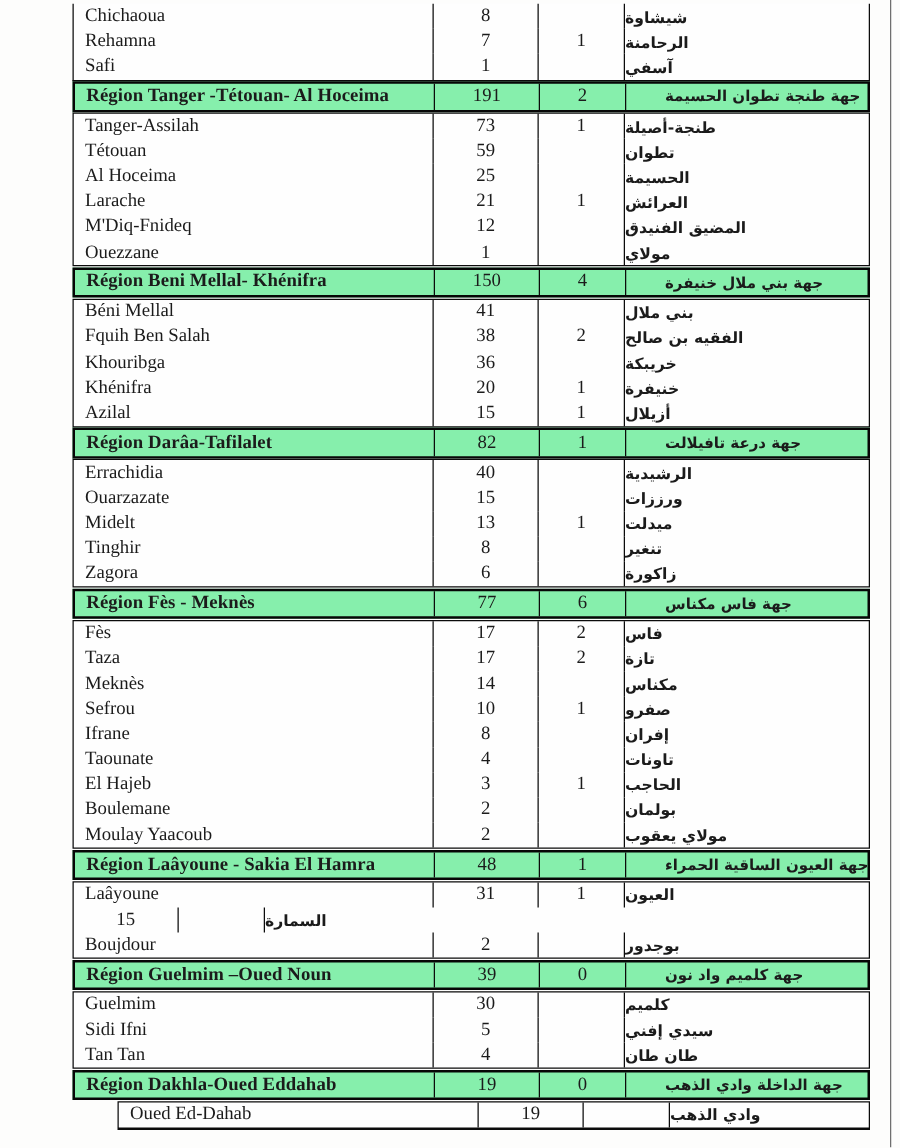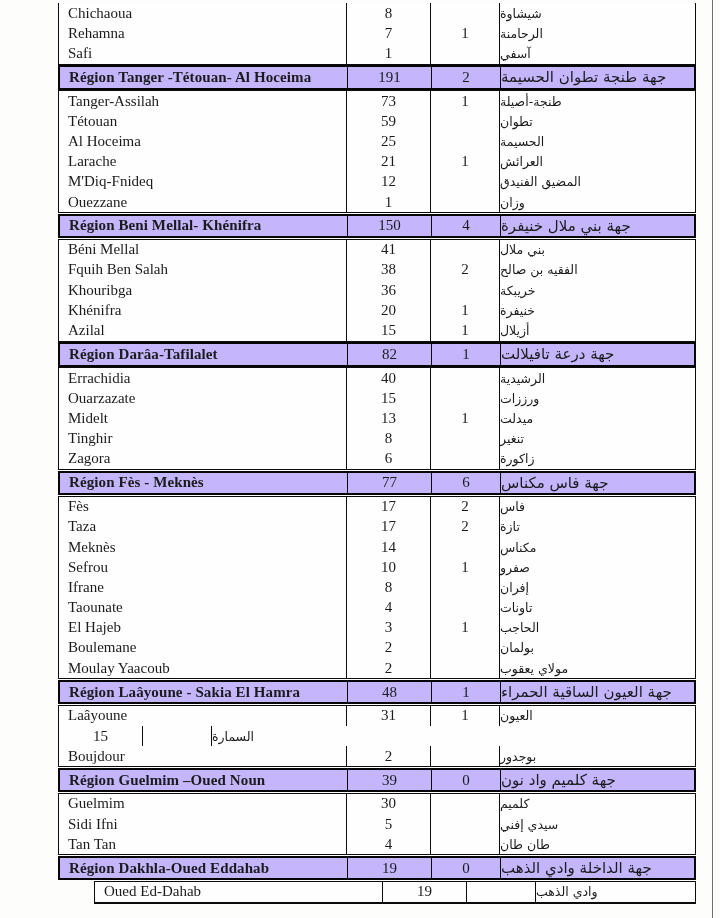--- a/index.html
+++ b/index.html
@@ -22,39 +22,39 @@
     background: #fefefe;
   }
   .body-block.first { border-top: none; }
   .body-block.last  { border-bottom-width: 2.6px; margin-left: 36px; }
 
   .row { display: flex; height: 20.2px; }
 
   
   .header-row {
     display: flex; height: 20.5px;
-    background: #c4b5fd;
+    background: #86efac;
     border: 2.5px solid #060606;
     border-left-width: 2px; border-right-width: 2px;
     margin: 0.5px 0;
   }
 
   .cell { display: flex; align-items: center; overflow: hidden; white-space: nowrap; }
   .c1 { width: 278px; padding-left: 9px;  border-right: 1.5px solid #0b0b0b; }
   .c2 { width: 83px;  justify-content: center; border-right: 1.5px solid #0b0b0b; }
   .c3 { width: 68px;  justify-content: center; border-right: 1.5px solid #0b0b0b; }
   .c4 { flex: 1; justify-content: flex-end; padding-right: 7px; direction: rtl; }
 
   .fr  { font-size: 15px; }
   .num { font-size: 15px; }
-  .ar  { font-family: "DejaVu Sans", sans-serif; font-size: 12.5px; font-weight: normal; }
+  .ar  { font-family: "DejaVu Sans", sans-serif; font-size: 12.5px; font-weight: bold; }
 
   .header-row .fr  { font-weight: bold; font-size: 15px; letter-spacing: 0.1px; }
   .header-row .num { font-weight: normal; }
-  .header-row .ar  { font-size: 15px; }
+  .header-row .ar  { font-size: 12px; margin-left: 31px; }
 
   
   .edge-line {
     position: absolute; left: 712px; top: 0;
     width: 1.4px; height: 918px;
     background: #565656; opacity: 0.85;
   }
 </style>
 </head>
 <body>
@@ -115,21 +115,21 @@
         <div class="row">
           <div class="cell c1 fr">M'Diq-Fnideq</div>
           <div class="cell c2 num">12</div>
           <div class="cell c3 num"></div>
           <div class="cell c4 ar">المضيق الفنيدق</div>
         </div>
         <div class="row">
           <div class="cell c1 fr">Ouezzane</div>
           <div class="cell c2 num">1</div>
           <div class="cell c3 num"></div>
-          <div class="cell c4 ar">وزان</div>
+          <div class="cell c4 ar">مولاي</div>
         </div>
       </div>
       <div class="header-row">
         <div class="cell c1 fr">Région Beni Mellal- Khénifra</div>
         <div class="cell c2 num">150</div>
         <div class="cell c3 num">4</div>
         <div class="cell c4 ar">جهة بني ملال خنيفرة</div>
       </div>
       <div class="body-block">
         <div class="row">

